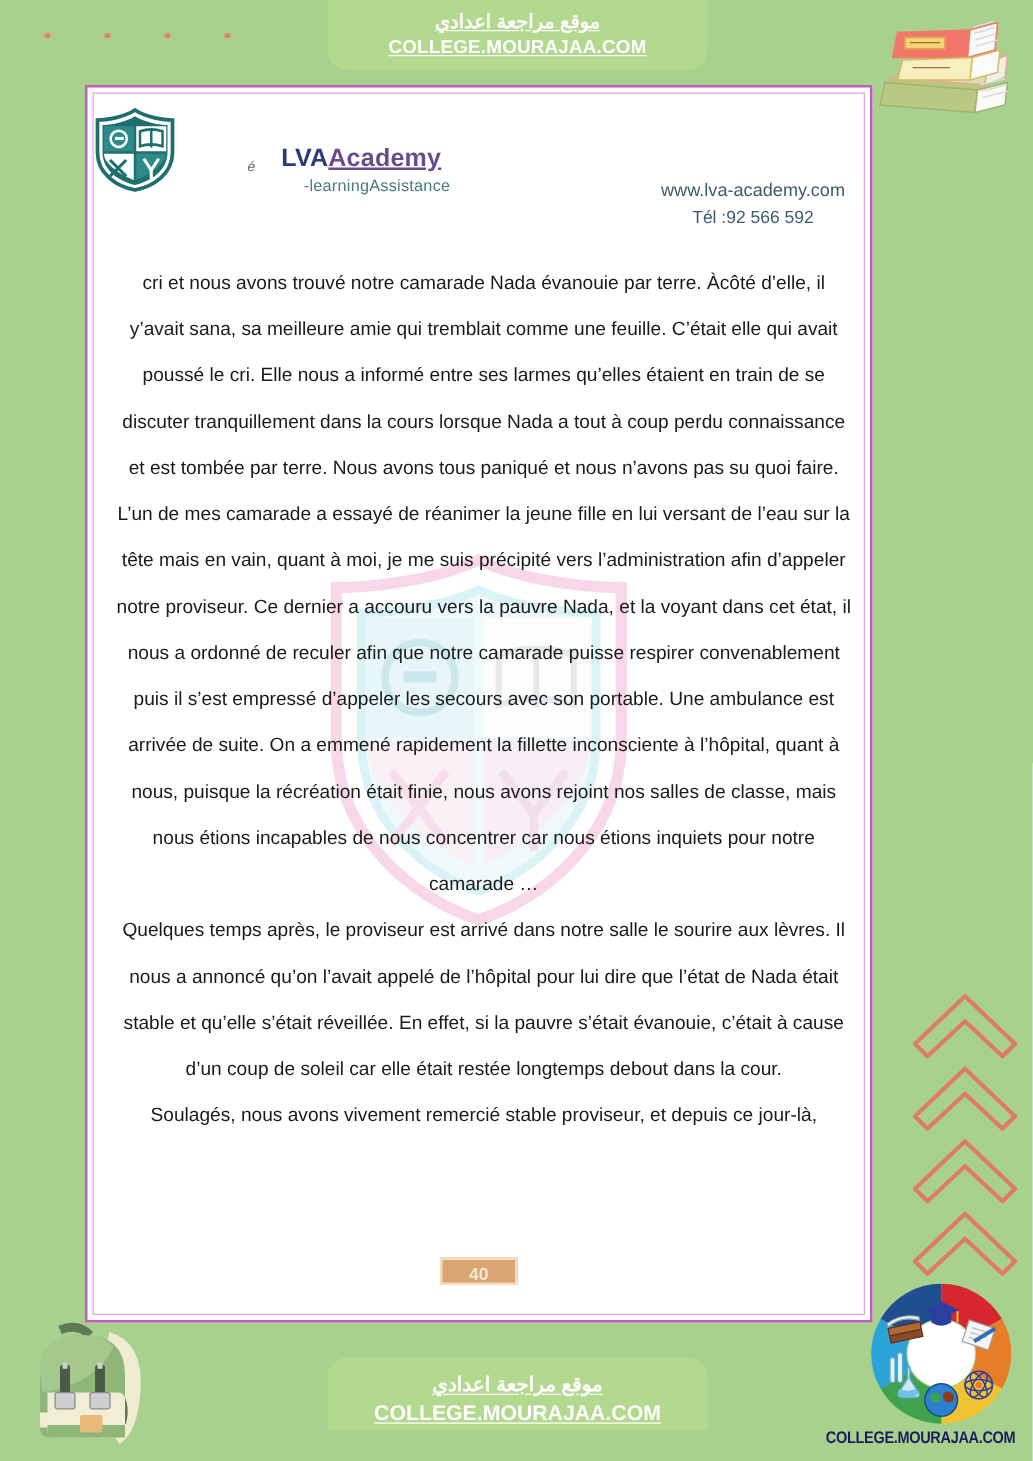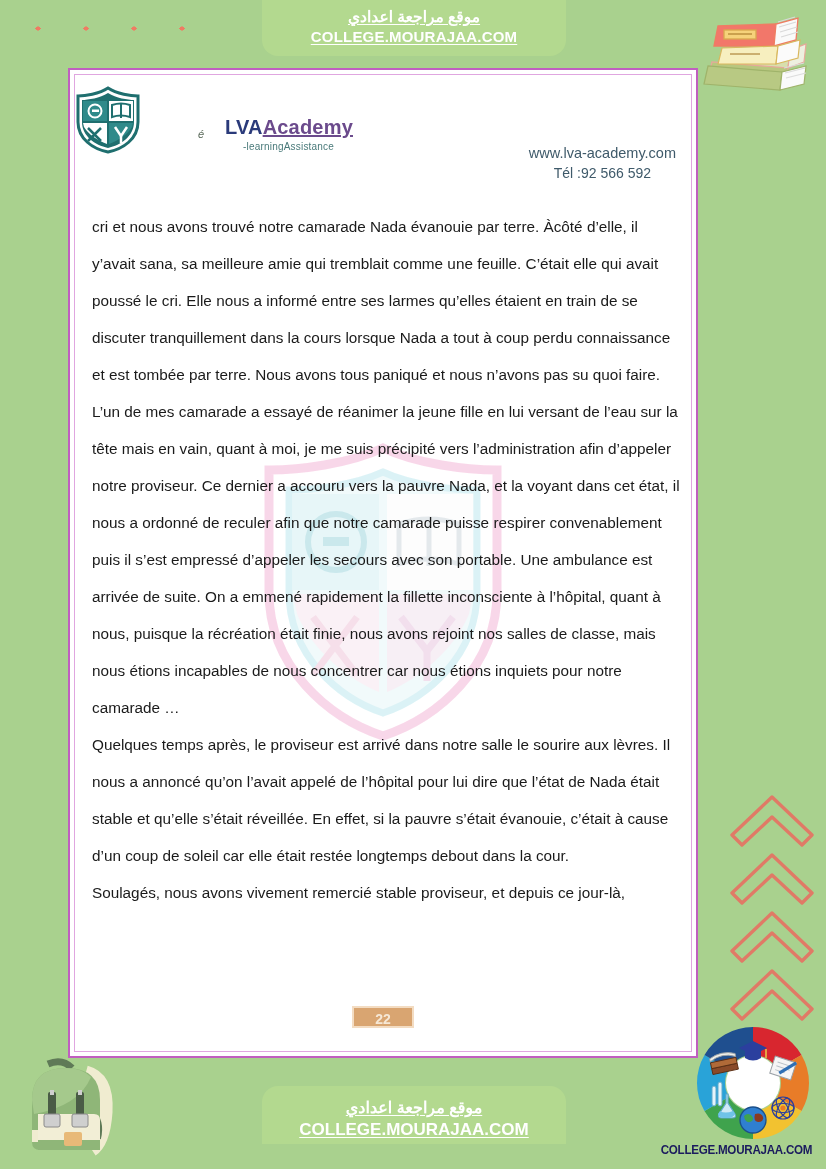--- a/index.html
+++ b/index.html
@@ -80,38 +80,38 @@
     width:268px;height:300px;opacity:.55;pointer-events:none;
   }
 
   
   .letterhead{position:absolute;left:0;top:0;width:100%;height:138px;}
   .crest{position:absolute;left:5px;top:16px;width:66px;height:68px;}
   .brand{position:absolute;left:155px;top:46px;}
   .brand .l1{font-size:20px;letter-spacing:.2px;}
   .brand .l1 .lva{color:#2a3a7a;font-weight:bold;}
   .brand .l1 .acad{color:#6b4a8c;font-weight:bold;text-decoration:underline;}
-  .brand .l2{font-size:10px;color:#4a7a7a;letter-spacing:.2px;margin-top:2px;margin-left:18px;}
+  .brand .l2{font-size:13px;color:#4a7a7a;letter-spacing:.2px;margin-top:2px;margin-left:18px;}
   .e-mark{position:absolute;left:128px;top:58px;font-size:11px;font-style:italic;color:#5a6a5a;}
   .contact{
     position:absolute;right:20px;top:74px;text-align:center;
     color:#3f5a6a;font-size:14.5px;line-height:1.35;
     font-family:"Liberation Sans",sans-serif;
     margin-left:20px;
   }
   .contact .tel{font-size:14px;}
 
   
   .body-text{
     position:absolute;left:22px;top:138px;right:14px;
     font-size:15.3px;color:#1a1a1a;
     line-height:37px;
     font-family:"Liberation Sans",sans-serif;
   }
-  .body-text p{margin:0;}
+  .body-text p{margin:0;text-align:center;}
 
   
   .page-num{
     position:absolute;left:50%;top:936px;transform:translateX(-50%);
     width:62px;height:22px;line-height:22px;text-align:center;
     background:#d9a571;color:#f6e8d6;font-size:14px;font-weight:bold;
     border:2px solid #f3dcc2;box-sizing:border-box;
   }
 
   
@@ -214,21 +214,21 @@
       <div class="tel">Tél :92 566 592</div>
     </div>
   </div>
 
   <div class="body-text">
     <p>cri et nous avons trouvé notre camarade Nada évanouie par terre. Àcôté d’elle, il y’avait sana, sa meilleure amie qui tremblait comme une feuille. C’était elle qui avait poussé le cri. Elle nous a informé entre ses larmes qu’elles étaient en train de se discuter tranquillement dans la cours lorsque Nada a tout à coup perdu connaissance et est tombée par terre. Nous avons tous paniqué et nous n’avons pas su quoi faire. L’un de mes camarade a essayé de réanimer la jeune fille en lui versant de l’eau sur la tête mais en vain, quant à moi, je me suis précipité vers l’administration afin d’appeler notre proviseur. Ce dernier a accouru vers la pauvre Nada, et la voyant dans cet état, il nous a ordonné de reculer afin que notre camarade puisse respirer convenablement puis il s’est empressé d’appeler les secours avec son portable. Une ambulance est arrivée de suite. On a emmené rapidement la fillette inconsciente à l’hôpital, quant à nous, puisque la récréation était finie, nous avons rejoint nos salles de classe, mais nous étions incapables de nous concentrer car nous étions inquiets pour notre camarade …</p>
     <p>Quelques temps après, le proviseur est arrivé dans notre salle le sourire aux lèvres. Il nous a annoncé qu’on l’avait appelé de l’hôpital pour lui dire que l’état de Nada était stable et qu’elle s’était réveillée. En effet, si la pauvre s’était évanouie, c’était à cause d’un coup de soleil car elle était restée longtemps debout dans la cour.</p>
     <p>Soulagés, nous avons vivement remercié stable proviseur, et depuis ce jour-là,</p>
   </div>
 
-  <div class="page-num">22</div>
+  <div class="page-num">40</div>
 </div>
 
 <svg class="chevrons" viewBox="0 0 92 230">
   <g fill="none" stroke="#e07a66" stroke-width="3.4" stroke-linejoin="round">
     <path d="M6 40 L46 2 L86 40 L76 50 L46 22 L16 50 Z"></path>
     <path d="M6 98 L46 60 L86 98 L76 108 L46 80 L16 108 Z"></path>
     <path d="M6 156 L46 118 L86 156 L76 166 L46 138 L16 166 Z"></path>
     <path d="M6 214 L46 176 L86 214 L76 224 L46 196 L16 224 Z"></path>
   </g>
 </svg>

